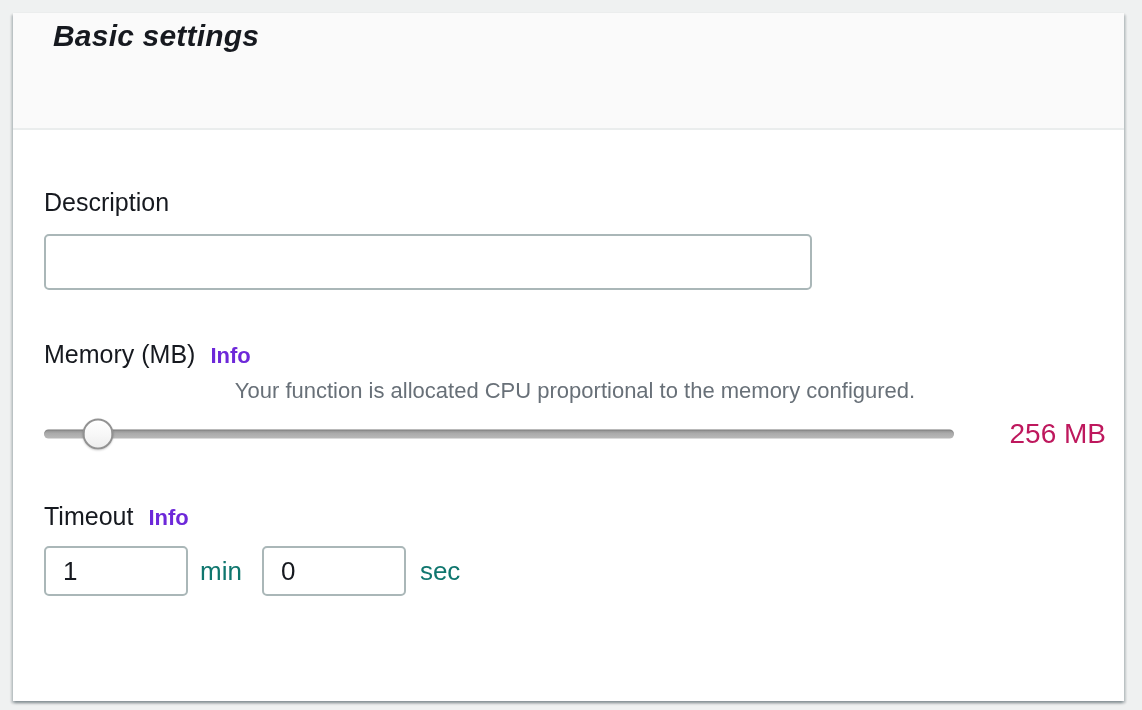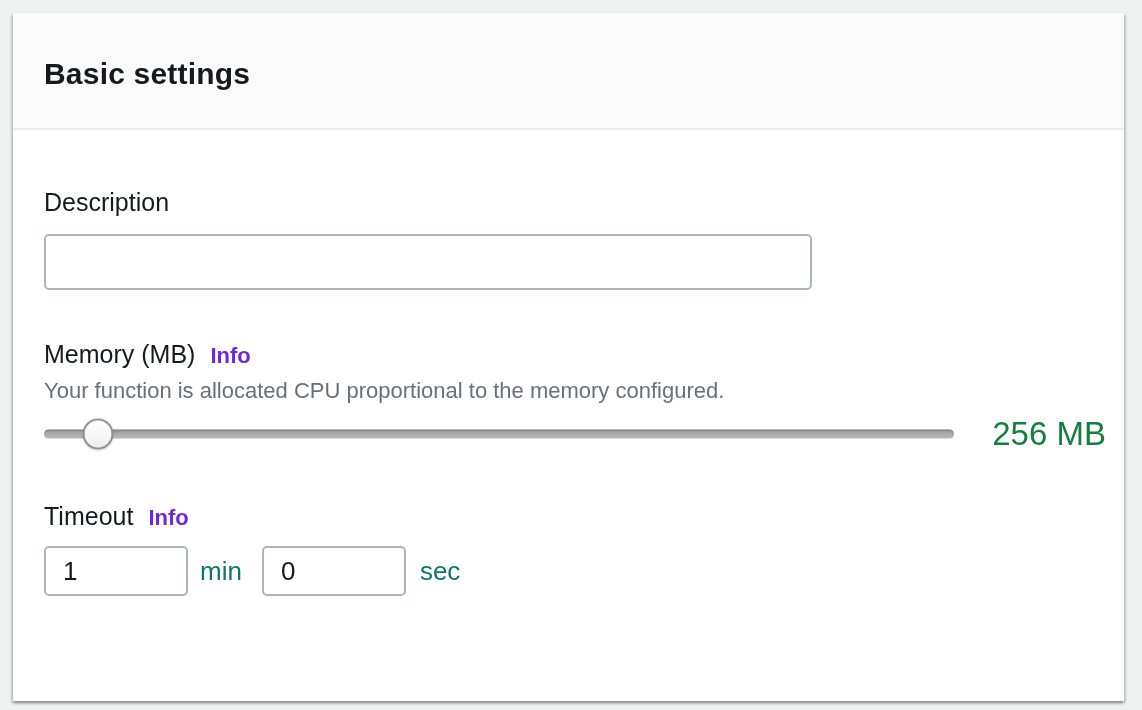--- a/index.html
+++ b/index.html
@@ -17,22 +17,22 @@
     background: #ffffff;
     box-shadow: 0 2px 3px rgba(0,28,36,.30),
                 2px 2px 2px rgba(0,28,36,.12),
                -2px 2px 2px rgba(0,28,36,.12);
   }
   .card-header {
     height: 117px;
     background: #fafafa;
     border-bottom: 2px solid #eaeded;
     display: flex;
-    align-items: center;
-    padding: 6px 0 0 31px;
+    padding: 6px 0 0 40px;
+    font-style: italic;
   }
   .card-title {
     font-size: 30px;
     font-weight: 700;
     color: #16191f;
     letter-spacing: .2px;
   }
   .card-body { padding: 57px 18px 0 31px; }
 
   .field-label {
@@ -65,20 +65,21 @@
     background: #ffffff;
     outline: none;
   }
 
   .memory-section { margin-top: 49px; }
   .help-text {
     margin-top: 9px;
     font-size: 22px;
     color: #687078;
     line-height: 26px;
+    text-align: center;
   }
   .slider-row {
     margin-top: 8px;
     display: flex;
     align-items: center;
     height: 44px;
   }
   .slider {
     position: relative;
     width: 910px; height: 44px;
@@ -99,22 +100,22 @@
     width: 31px; height: 31px;
     border-radius: 50%;
     background: linear-gradient(180deg, #ffffff 0%, #f6f6f6 60%, #ededed 100%);
     border: 2px solid #929292;
     transform: translate(-50%, -50%);
     box-shadow: 0 1px 2px rgba(0,0,0,.18);
     cursor: grab;
   }
   .slider-value {
     margin-left: auto;
-    font-size: 33px;
-    color: #15803d;
+    font-size: 28px;
+    color: #be185d;
     white-space: nowrap;
   }
 
   .timeout-section { margin-top: 45px; }
   .timeout-row {
     margin-top: 15px;
     display: flex;
     align-items: center;
   }
   .timeout-input {

